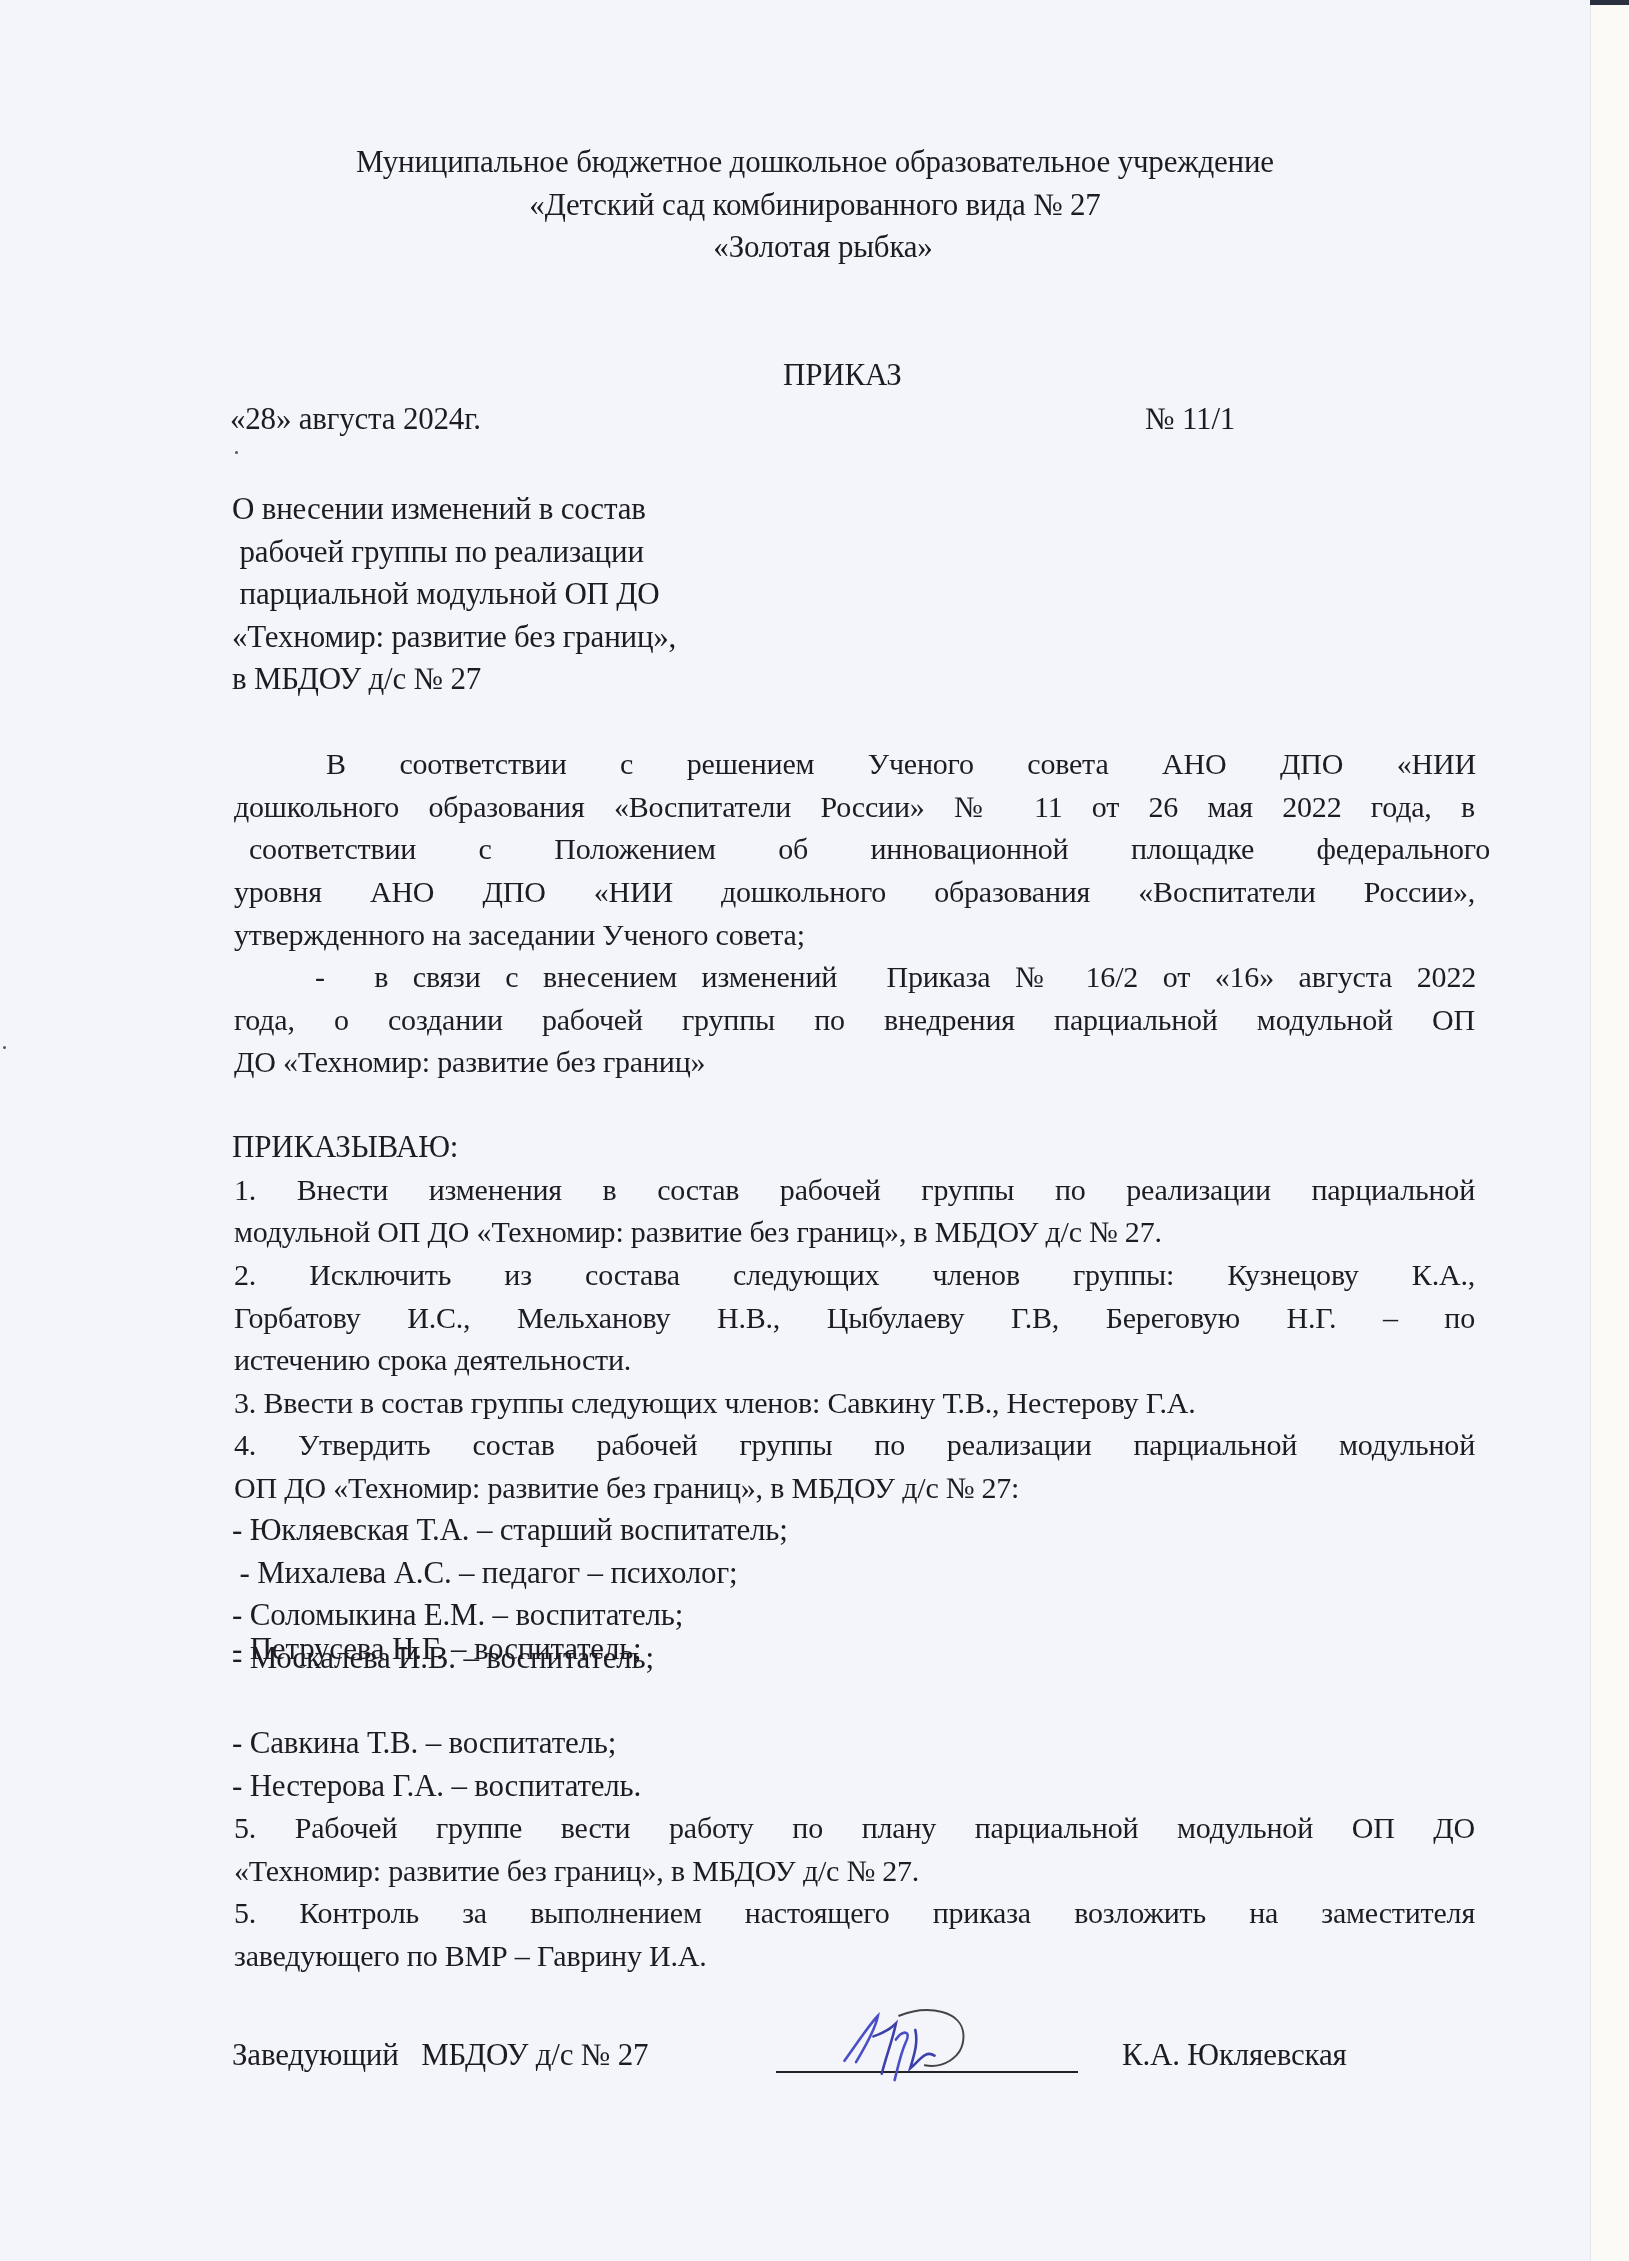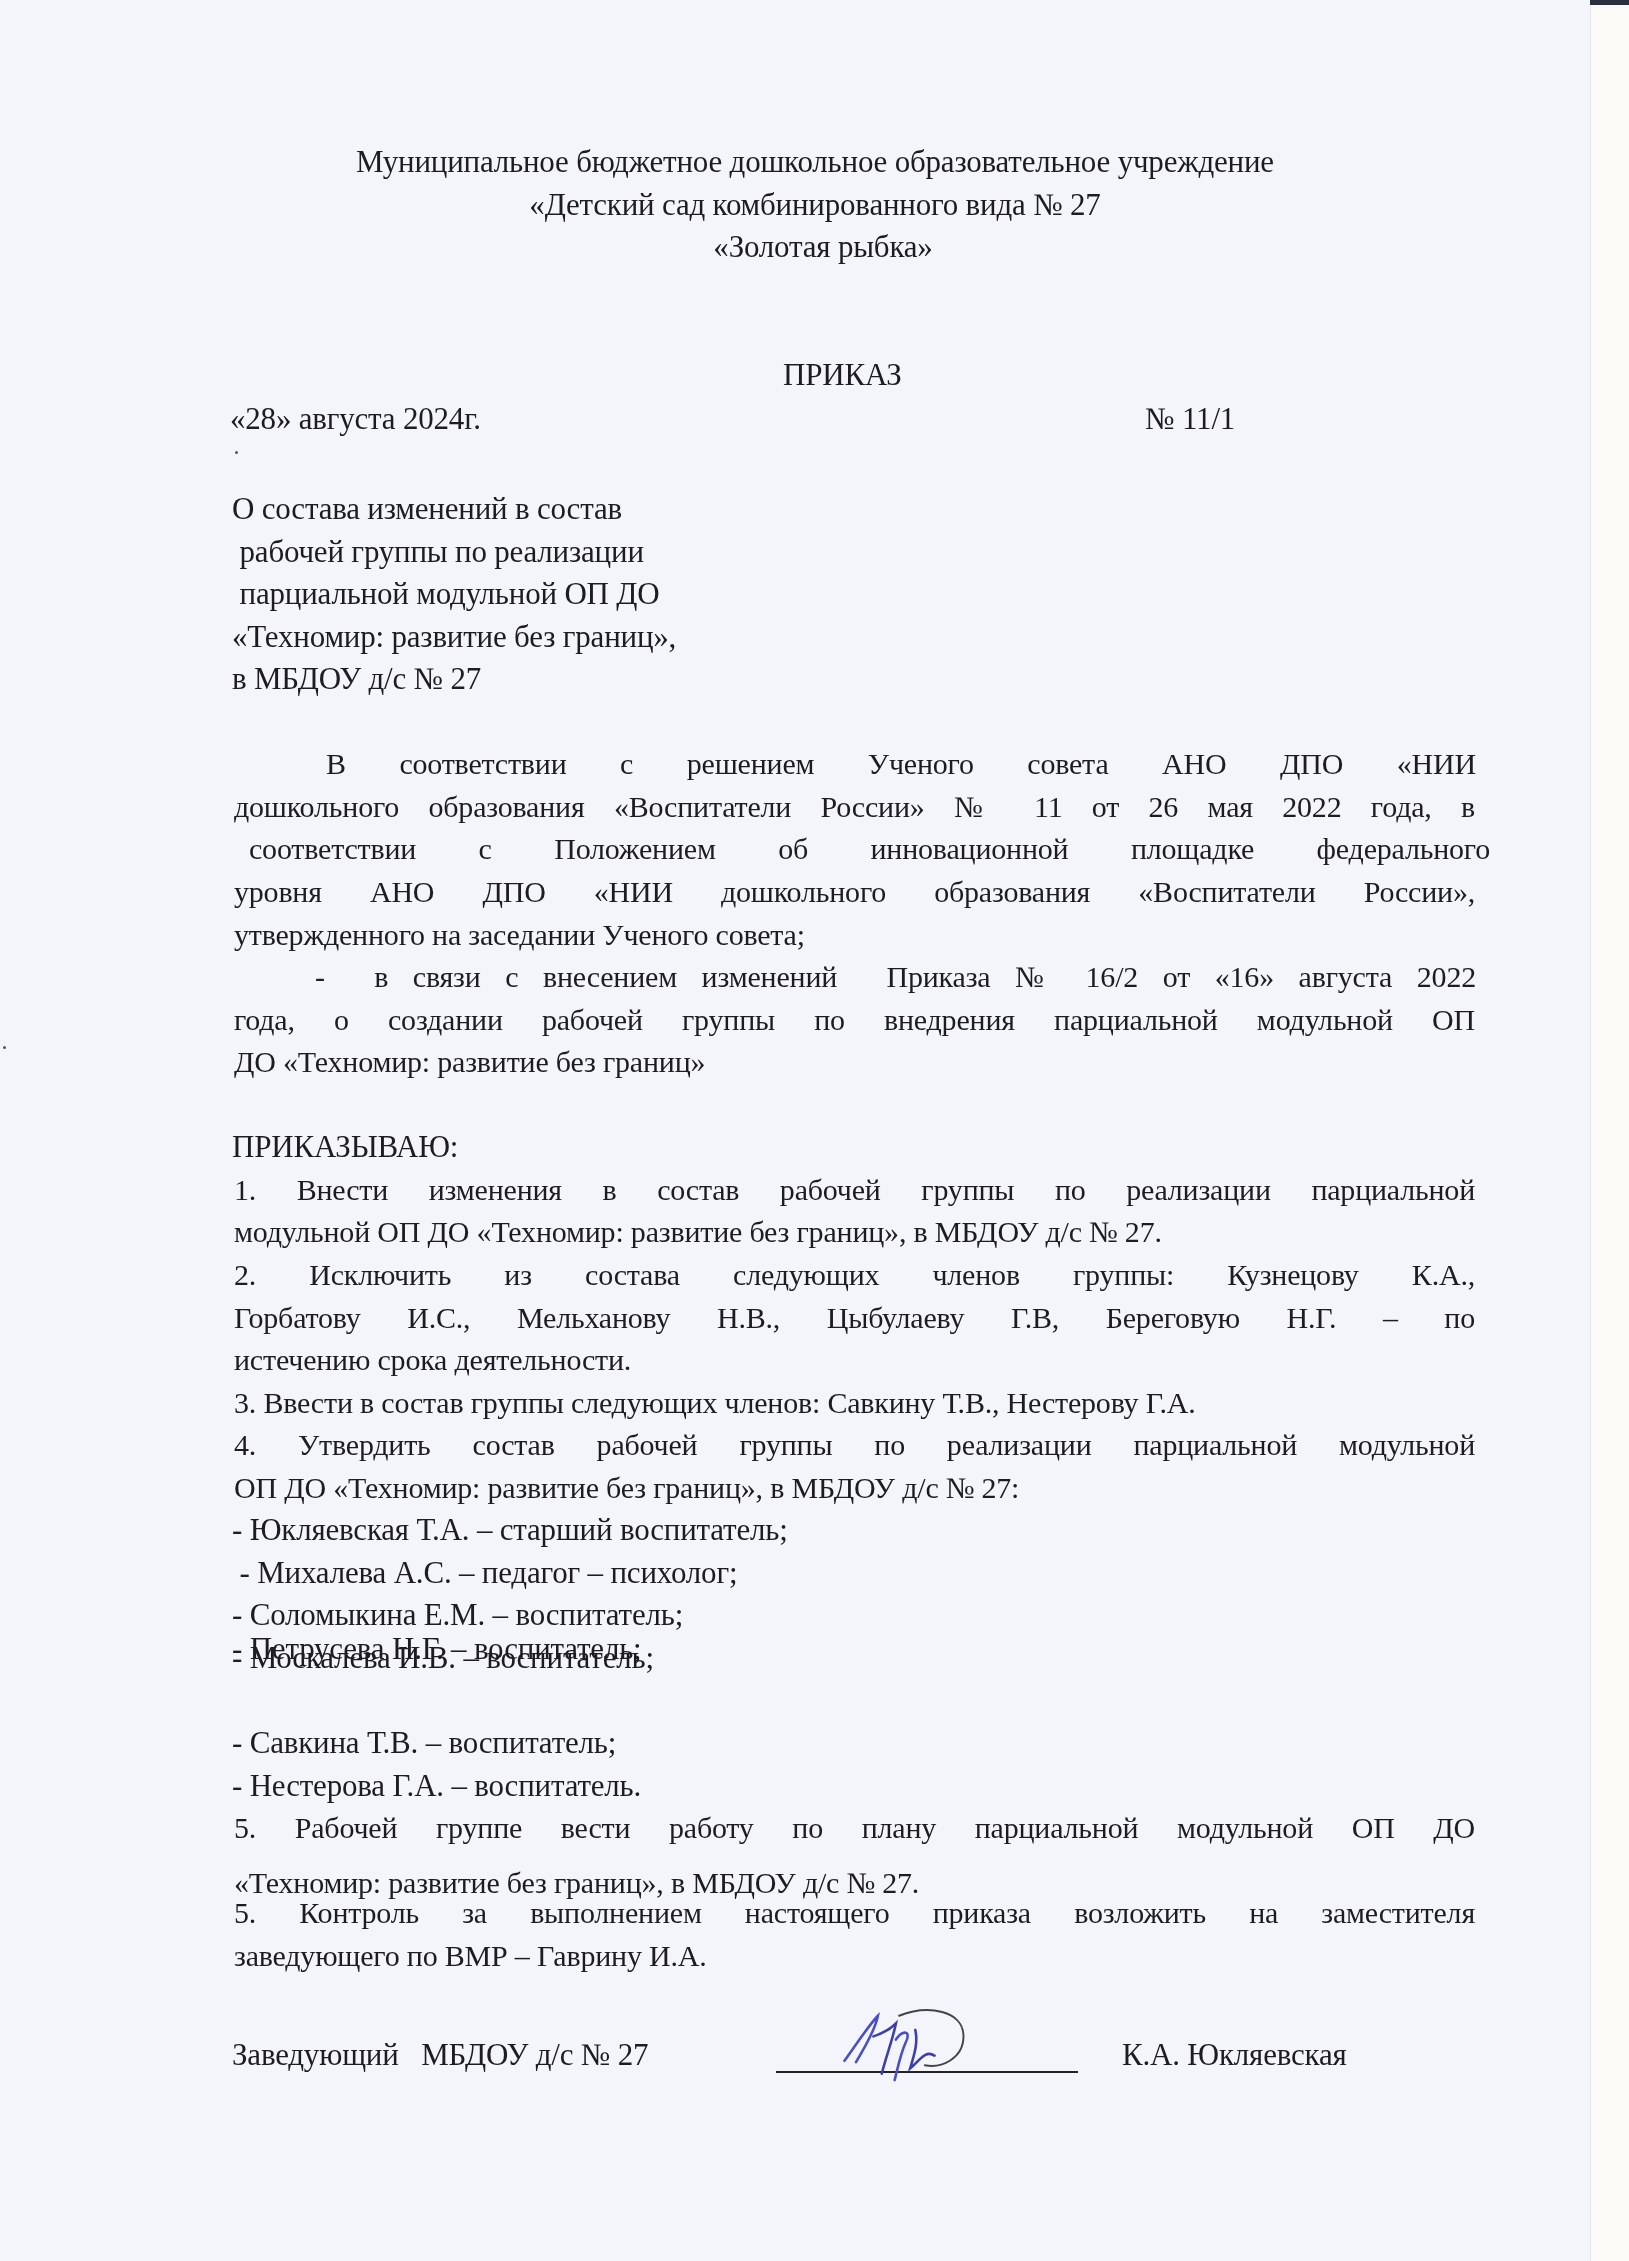--- a/index.html
+++ b/index.html
@@ -35,21 +35,21 @@
 
   <div class="t center" style="top:143px;">Муниципальное бюджетное дошкольное образовательное учреждение</div>
   <div class="t center" style="top:186px;">«Детский сад комбинированного вида № 27</div>
   <div class="t center" style="top:228px;padding-left:8px;">«Золотая рыбка»</div>
 
   <div class="t" style="left:783px; top:356px;">ПРИКАЗ</div>
   <div class="t" style="left:230px; top:400px;">«28» августа 2024г.</div>
   <div class="t" style="left:1145px; top:400px;">№ 11/1</div>
 
   <div>
-    <div class="t" style="left:232px; top:490px; white-space:pre;">О состава изменений в состав</div>
+    <div class="t" style="left:232px; top:490px; white-space:pre;">О внесении изменений в состав</div>
     <div class="t" style="left:232px; top:533px; white-space:pre;"> рабочей группы по реализации</div>
     <div class="t" style="left:232px; top:575px; white-space:pre;"> парциальной модульной ОП ДО</div>
     <div class="t" style="left:232px; top:618px; white-space:pre;">«Техномир: развитие без границ»,</div>
     <div class="t" style="left:232px; top:660px; white-space:pre;">в МБДОУ д/с № 27</div>
   </div>
 
   <div>
     <div class="just" style="top:745px; left:326px; width:1150px;">В соответствии с решением Ученого совета АНО ДПО «НИИ</div>
     <div class="just" style="top:788px;">дошкольного образования «Воспитатели России» № 11 от 26 мая 2022 года, в</div>
     <div class="just" style="top:830px;margin-left:15px;">соответствии с Положением об инновационной площадке федерального</div>
@@ -78,21 +78,21 @@
     <div class="t" style="left:232px; top:1554px; white-space:pre;"> - Михалева А.С. – педагог – психолог;</div>
     <div class="t" style="left:232px; top:1596px; white-space:pre;">- Соломыкина Е.М. – воспитатель;</div>
     <div class="t" style="left:232px; top:1639px; white-space:pre;">- Москалева И.В. – воспитатель;</div>
     <div class="t" style="left:232px; top:1630px; white-space:pre;">- Петрусева Н.Г. – воспитатель;</div>
     <div class="t" style="left:232px; top:1724px; white-space:pre;">- Савкина Т.В. – воспитатель;</div>
     <div class="t" style="left:232px; top:1767px; white-space:pre;">- Нестерова Г.А. – воспитатель.</div>
   </div>
 
   <div>
     <div class="just" style="top:1809px;">5. Рабочей группе вести работу по плану парциальной модульной ОП ДО</div>
-    <div class="just noj" style="top:1852px;margin-top:12px;">«Техномир: развитие без границ», в МБДОУ д/с № 27.</div>
+    <div class="just noj" style="top:1852px;">«Техномир: развитие без границ», в МБДОУ д/с № 27.</div>
     <div class="just" style="top:1894px;">5. Контроль за выполнением настоящего приказа возложить на заместителя</div>
     <div class="just noj" style="top:1937px;">заведующего по ВМР – Гаврину И.А.</div>
   </div>
 
   <div>
     <div class="t" style="left:232px; top:2036px; white-space:pre;">Заведующий   МБДОУ д/с № 27</div>
     <div class="sig-line"></div>
     <svg class="sig" viewBox="0 0 230 130">
       <path d="M10 88 C30 60, 50 30, 62 18 C58 40, 40 70, 28 90" fill="none" stroke="#4a4fc4" stroke-width="4" stroke-linecap="round"></path>
       <path d="M55 50 C70 45, 80 40, 90 30 C85 55, 75 80, 68 108" fill="none" stroke="#3c40a8" stroke-width="4" stroke-linecap="round"></path>

